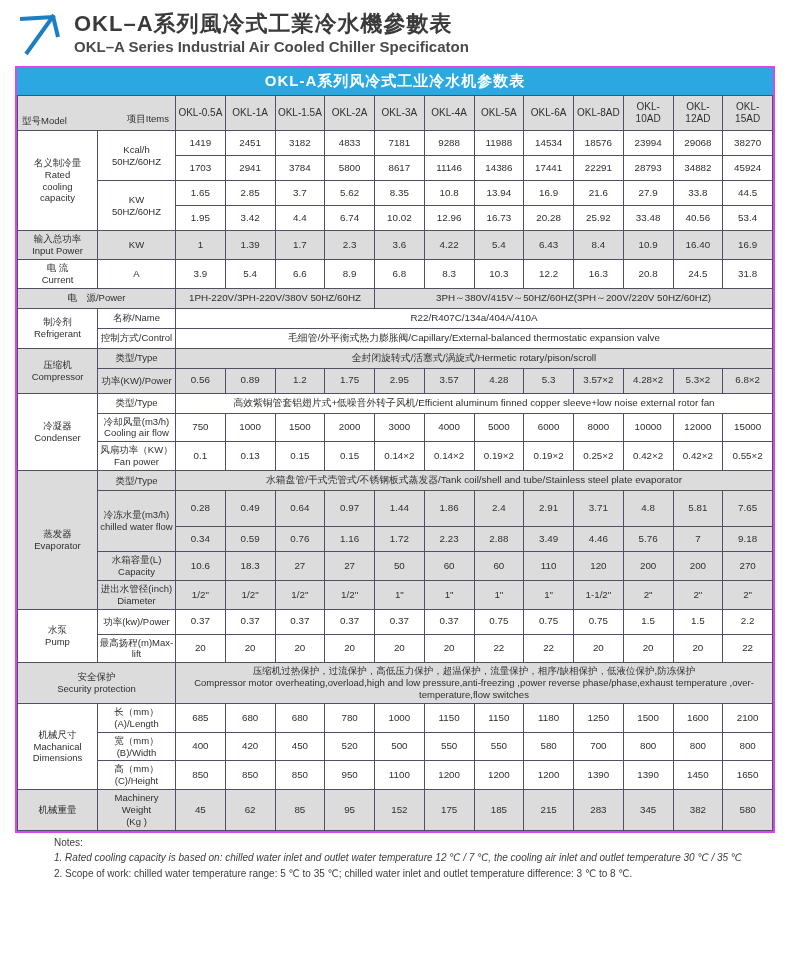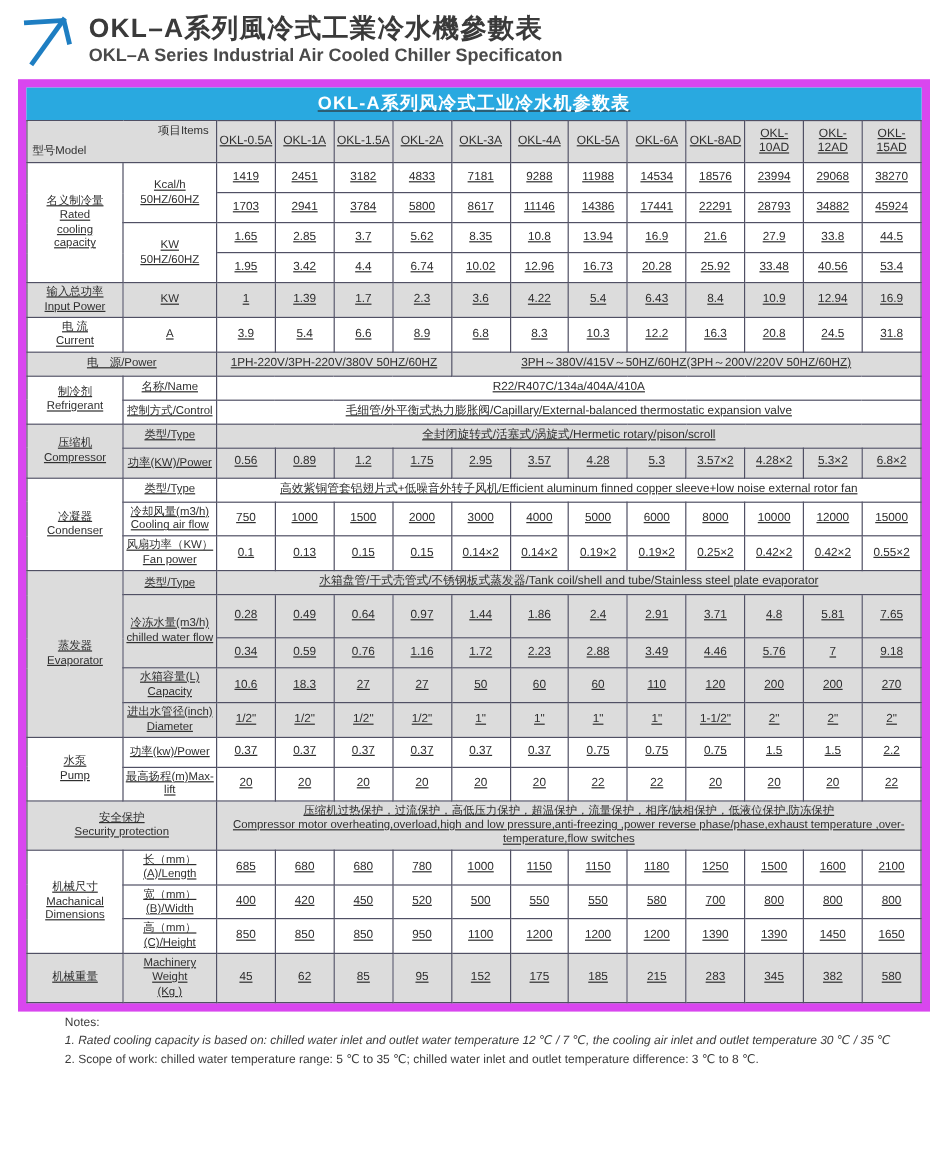--- a/index.html
+++ b/index.html
@@ -7,32 +7,32 @@
   .page{width:790px;min-height:963px;position:relative;box-sizing:border-box;}
 
   
   .page-header{display:flex;align-items:flex-start;padding:10px 16px 4px 14px;}
   .logo{width:52px;height:48px;flex:0 0 52px;margin-right:8px;}
   .titles{line-height:1.12;}
   .title-zh{font-size:22px;font-weight:bold;letter-spacing:1px;color:#3a3a3a;margin:2px 0 2px 0;}
   .title-en{font-size:15px;font-weight:bold;color:#4a4a4a;}
 
   
-  .spec-wrap{margin:4px 15px 0 15px;border:7px solid #d946ef;text-decoration:underline;}
+  .spec-wrap{margin:4px 15px 0 15px;border:2px solid #d946ef;}
   .table-title-bar{background:#29a9e0;color:#ffffff;text-align:center;font-size:15px;
     font-weight:bold;letter-spacing:1px;padding:4px 0;}
   table.spec{width:100%;border-collapse:collapse;table-layout:fixed;font-size:9.5px;}
   table.spec td{border:1px solid #50506444;border:1px solid #505064;text-align:center;
     vertical-align:middle;padding:2px 1px;line-height:1.25;white-space:pre-line;
     overflow:hidden;}
   tr.head td{background:#dcdcdc;font-size:10px;height:30px;}
   td.corner{position:relative;background:#dcdcdc;
     background-image:linear-gradient(to bottom right,transparent 48.8%,#8a8a8a 48.8%,#8a8a8a 51.2%,transparent 51.2%);}
   .corner-model{position:absolute;left:4px;bottom:3px;font-size:9.5px;}
-  .corner-items{position:absolute;right:6px;top:3px;font-size:9.5px;}
+  .corner-items{position:absolute;right:6px;top:17px;font-size:9.5px;}
   td.lab,td.item{font-size:9.5px;}
   tr.shaded td{background:#dcdcdc;}
   td.wide{text-align:left;padding:3px 6px;line-height:1.45;}
   td.v{font-size:9.8px;}
 
   
   .notes{margin:14px 20px 0 54px;font-size:10px;line-height:1.55;color:#3c3c3c;}
   .notes .line{white-space:pre-wrap;}
 </style>
 </head>
@@ -158,21 +158,21 @@
             <td class="v">1</td>
             <td class="v">1.39</td>
             <td class="v">1.7</td>
             <td class="v">2.3</td>
             <td class="v">3.6</td>
             <td class="v">4.22</td>
             <td class="v">5.4</td>
             <td class="v">6.43</td>
             <td class="v">8.4</td>
             <td class="v">10.9</td>
-            <td class="v">12.94</td>
+            <td class="v">16.40</td>
             <td class="v">16.9</td>
           </tr>
           <tr style="height: 25px;">
             <td class="lab">电 流
 Current</td>
             <td class="item">A</td>
             <td class="v">3.9</td>
             <td class="v">5.4</td>
             <td class="v">6.6</td>
             <td class="v">8.9</td>

